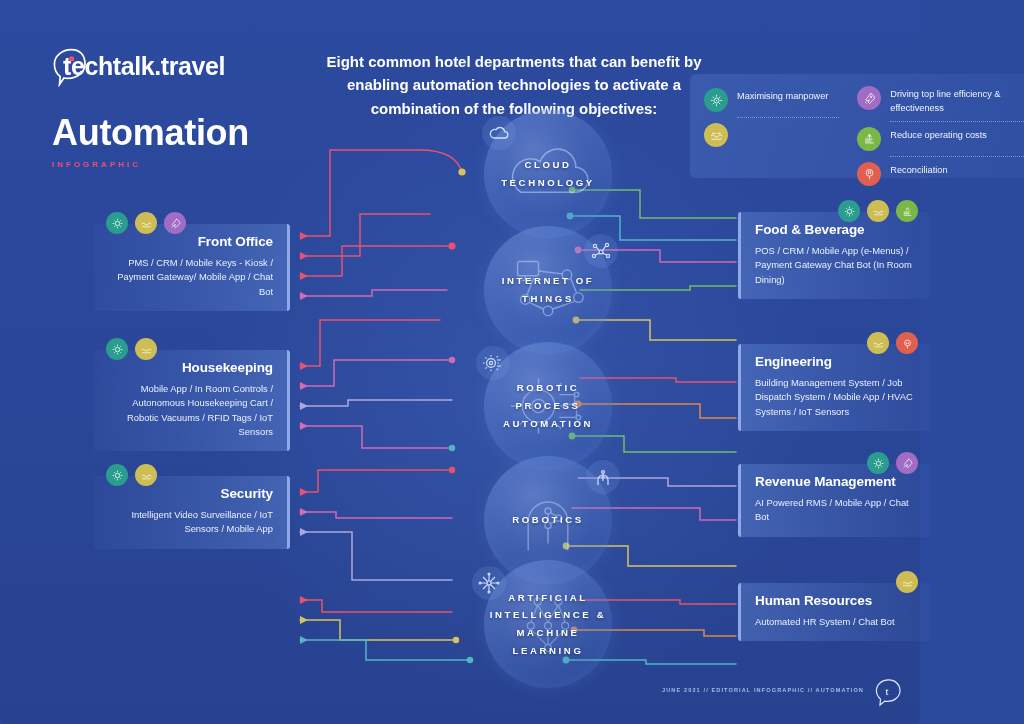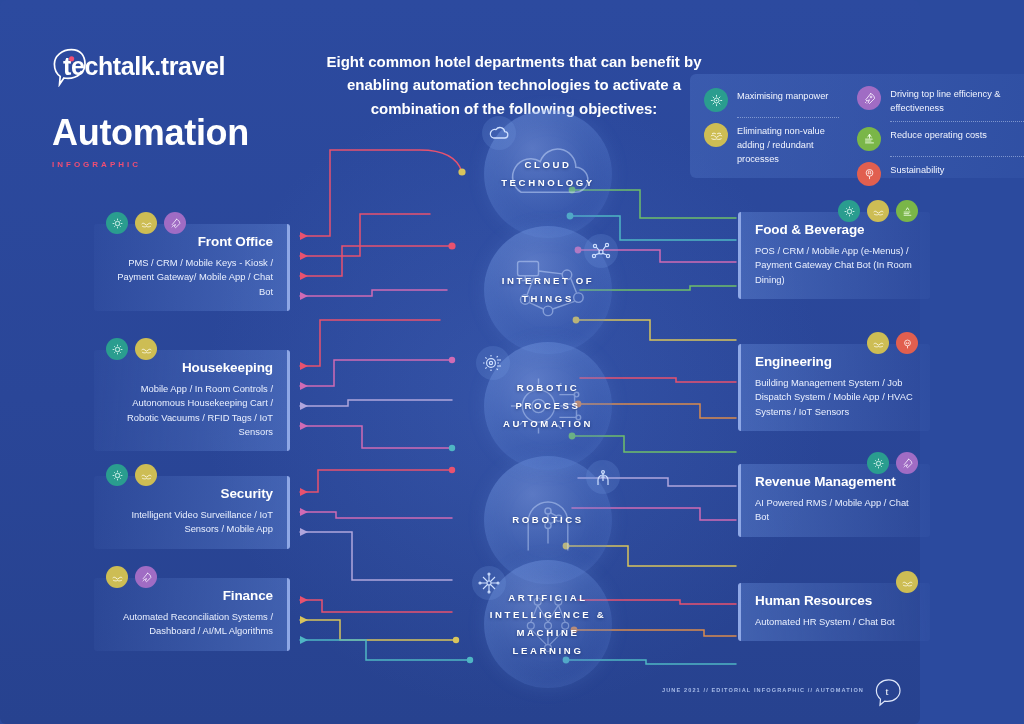--- a/index.html
+++ b/index.html
@@ -247,21 +247,20 @@
       </div>
       <div class="legend-sep"></div>
       <div class="legend-item">
         <span class="badge" style="background:#cdbd54">
           <svg viewBox="0 0 24 24" fill="none" stroke="#fffdf0" stroke-width="1.4">
             <path d="M3 13c2-2 4-2 6 0l3 2 3-2c2-2 4-2 6 0"></path>
             <path d="M5 9c2-1 4-1 6 .5M13 9.5c2-1.5 4-1.5 6-.5"></path>
             <path d="M4 17c3 1.6 6 1.6 8 .4 2 1.2 5 1.2 8-.4"></path>
           </svg>
         </span>
-        <span class="lbl">Eliminating non-value adding / redundant processes</span>
       </div>
     </div>
     <div class="legend-col b">
       <div class="legend-item">
         <span class="badge" style="background:#a06cc4">
           <svg viewBox="0 0 24 24" fill="none" stroke="#f8f0ff" stroke-width="1.4">
             <path d="M13 4c4 1 7 4 7 8l-8 8-2-2 2-4-4 2-2-2 8-10z"></path>
             <path d="M7 17l-2 2M9 19l-1 1"></path>
             <circle cx="14.5" cy="9.5" r="1.4"></circle>
           </svg>
@@ -282,21 +281,21 @@
       <div class="legend-sep"></div>
       <div class="legend-item">
         <span class="badge" style="background:#e15f4f">
           <svg viewBox="0 0 24 24" fill="none" stroke="#fff0ed" stroke-width="1.4">
             <circle cx="12" cy="11" r="5.4"></circle>
             <path d="M12 16.4V21M9.6 9.4c1.2-1.6 3.6-1.6 4.8 0"></path>
             <circle cx="10.4" cy="11.4" r="0.9"></circle>
               <circle cx="13.6" cy="11.4" r="0.9"></circle>
           </svg>
         </span>
-        <span class="lbl">Sustainability</span>
+        <span class="lbl">Reconciliation</span>
       </div>
     </div>
   </div>
 
   <div class="card left" style="left:94px; top:224px; width:196px;">
     <div class="icons">
       <span class="badge sm" style="background:#2a9d8f">
         <svg viewBox="0 0 24 24" fill="none" stroke="#eafff9" stroke-width="1.5">
             <circle cx="12" cy="12" r="4"></circle>
             <path d="M12 3v3M12 18v3M3 12h3M18 12h3M6 6l2 2M16 16l2 2M18 6l-2 2M8 16l-2 2"></path>
@@ -350,38 +349,20 @@
         <svg viewBox="0 0 24 24" fill="none" stroke="#fffdf0" stroke-width="1.5">
             <path d="M3 13c2-2 4-2 6 0l3 2 3-2c2-2 4-2 6 0"></path>
             <path d="M4 17c3 1.6 6 1.6 8 .4 2 1.2 5 1.2 8-.4"></path>
           </svg>
       </span>
     </div>
     <div class="c-title">Security</div>
     <div class="c-desc">Intelligent Video Surveillance / IoT Sensors / Mobile App</div>
   </div>
 
-  <div class="card left" style="left:94px; top:578px; width:196px;">
-    <div class="icons">
-      <span class="badge sm" style="background:#cdbd54">
-        <svg viewBox="0 0 24 24" fill="none" stroke="#fffdf0" stroke-width="1.5">
-            <path d="M3 13c2-2 4-2 6 0l3 2 3-2c2-2 4-2 6 0"></path>
-            <path d="M4 17c3 1.6 6 1.6 8 .4 2 1.2 5 1.2 8-.4"></path>
-          </svg>
-      </span>
-      <span class="badge sm" style="background:#a06cc4">
-        <svg viewBox="0 0 24 24" fill="none" stroke="#f8f0ff" stroke-width="1.5">
-            <path d="M13 4c4 1 7 4 7 8l-8 8-2-2 2-4-4 2-2-2 8-10z"></path>
-            <path d="M7 17l-2 2"></path>
-          </svg>
-      </span>
-    </div>
-    <div class="c-title">Finance</div>
-    <div class="c-desc">Automated Reconciliation Systems / Dashboard / AI/ML Algorithms</div>
-  </div>
 
   <div class="card right" style="left:738px; top:212px; width:192px;">
     <div class="icons">
       <span class="badge sm" style="background:#2a9d8f">
         <svg viewBox="0 0 24 24" fill="none" stroke="#eafff9" stroke-width="1.5">
             <circle cx="12" cy="12" r="4"></circle>
             <path d="M12 3v3M12 18v3M3 12h3M18 12h3M6 6l2 2M16 16l2 2M18 6l-2 2M8 16l-2 2"></path>
           </svg>
       </span>
       <span class="badge sm" style="background:#cdbd54">

